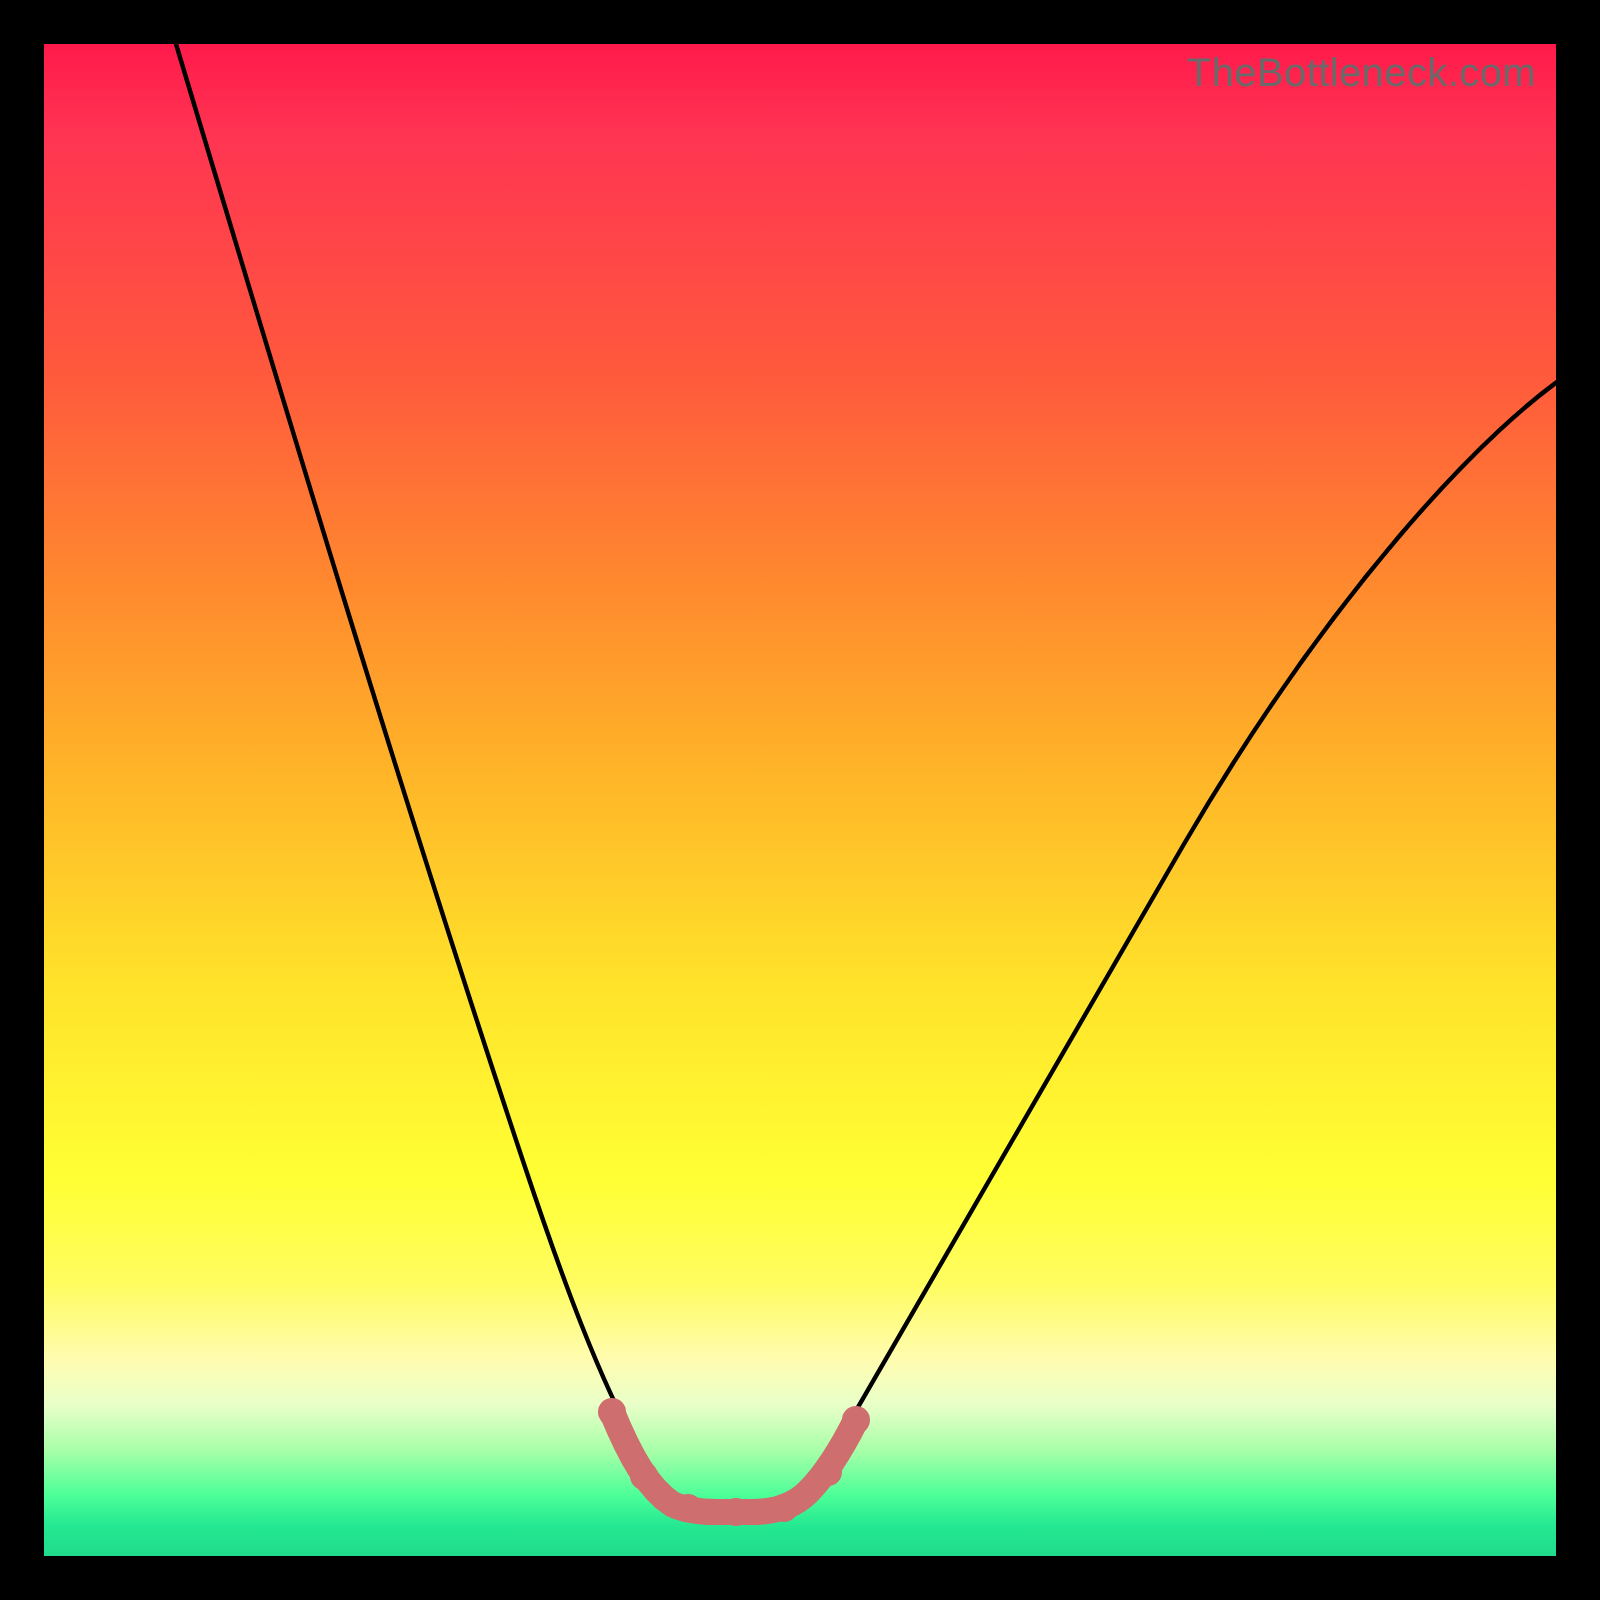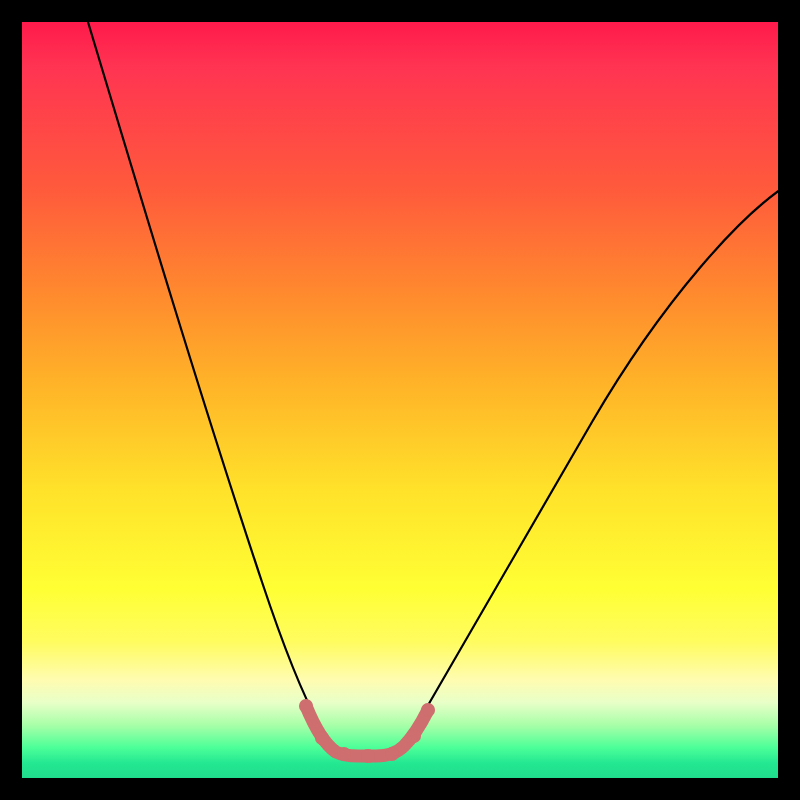--- a/index.html
+++ b/index.html
@@ -59,20 +59,21 @@
     height: 756px;
     overflow: visible;
   }
 </style>
 </head>
 <body>
 
 <div class="frame">
   <div class="plot-area">
 
+    <div class="watermark">TheBottleneck.com</div>
 
     <svg class="curve" viewBox="0 0 756 756" preserveAspectRatio="none">
       <path d="M 60 -20
                C 120 180, 180 380, 240 560
                C 260 620, 278 668, 297 702
                C 305 718, 316 730, 330 730
                L 360 730
                C 374 730, 384 720, 394 704
                C 430 640, 500 520, 570 400
                C 640 280, 720 190, 770 160" fill="none" stroke="#000" stroke-width="2.2"></path>

